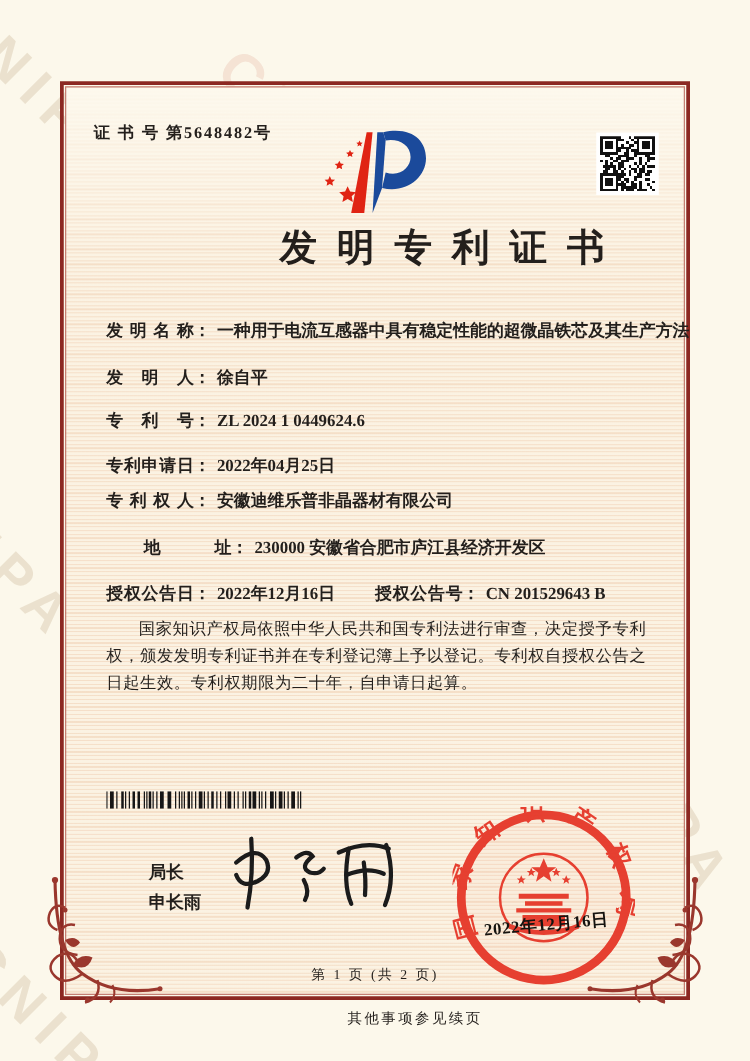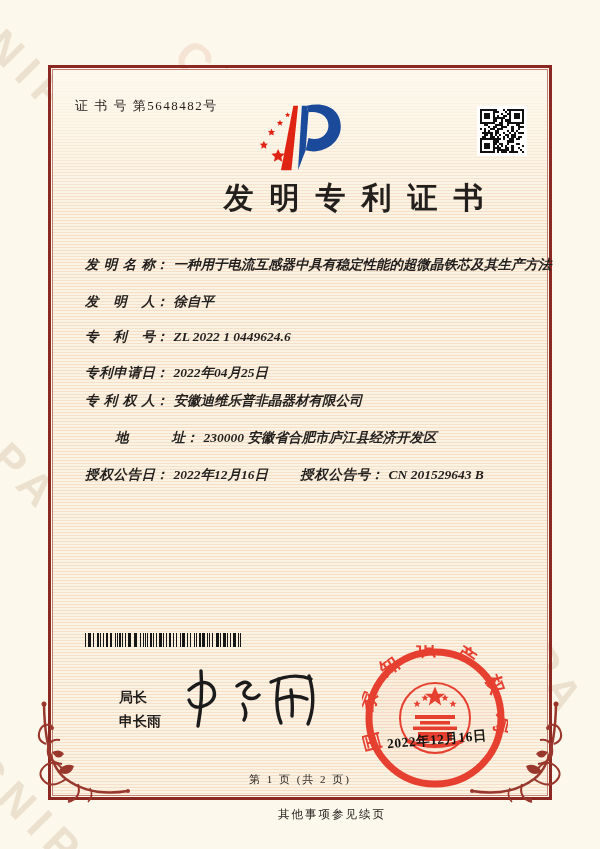--- a/index.html
+++ b/index.html
@@ -9,30 +9,30 @@
       font-size:44px;letter-spacing:10px;color:rgba(197,172,138,0.30);
       transform-origin:left top;white-space:nowrap;z-index:1;}
   .wm.pink{color:rgba(224,168,148,0.26);}
   .frame{position:absolute;left:48px;top:65px;width:504px;height:735px;box-sizing:border-box;
          border:3px solid #8c2822;z-index:2;}
   .frame-inner{position:absolute;inset:1px;border:1px solid rgba(187,106,94,0.85);
     background:
       linear-gradient(180deg, rgba(253,249,238,0.95), rgba(253,247,232,0.10) 140px),
       repeating-linear-gradient(180deg, rgba(235,193,160,0.45) 0 1px, rgba(252,243,228,0) 1px 3px),
       #fbf2e2;}
-  .certno{position:absolute;left:75px;top:97px;font-size:13px;font-weight:400;
+  .certno{position:absolute;left:75px;top:97px;font-size:13px;font-weight:700;
           letter-spacing:1.5px;z-index:3;}
   .logo{position:absolute;left:250px;top:100px;width:98px;height:76px;z-index:3;}
   .qr{position:absolute;left:477px;top:106px;width:50px;height:50px;background:#fff;
       padding:3px;box-sizing:border-box;z-index:3;}
   .qr svg{width:100%;height:100%;display:block;}
   .title{position:absolute;left:48px;top:178px;width:600px;margin:0;text-align:center;
          font-size:30px;font-weight:600;letter-spacing:16px;padding-left:27px;
          box-sizing:border-box;z-index:3;}
-  .frow{position:absolute;left:85px;font-size:13.5px;font-weight:700;z-index:3;white-space:nowrap;font-style:italic;}
+  .frow{position:absolute;left:85px;font-size:13.5px;font-weight:700;z-index:3;white-space:nowrap;}
   .flab{display:inline-block;width:70px;text-align:justify;text-align-last:justify;}
   .fval{margin-left:5px;}
   .grant2{position:absolute;left:215px;top:0;}
   .bodytext{position:absolute;left:85px;top:492px;width:432px;z-index:3;}
   .bodytext p{margin:0;text-indent:2em;font-size:13px;line-height:21.5px;
               letter-spacing:0.5px;text-align:justify;}
   .barcode{position:absolute;left:85px;top:633px;width:156px;height:14px;z-index:3;}
   .barcode svg{width:100%;height:100%;display:block;}
   .signer{position:absolute;left:87px;top:685px;z-index:3;
           font-family:"Liberation Sans",sans-serif;font-weight:bold;font-size:14px;line-height:24px;margin-left:32px;}
@@ -360,37 +360,38 @@
 
 <h1 class="title">发明专利证书</h1>
 
 <div class="frow" style="top:256px;">
   <span class="flab">发明名称</span><span>：</span><span class="fval">一种用于电流互感器中具有稳定性能的超微晶铁芯及其生产方法</span>
 </div>
 <div class="frow" style="top:293px;">
   <span class="flab">发明人</span><span>：</span><span class="fval">徐自平</span>
 </div>
 <div class="frow" style="top:328px;">
-  <span class="flab">专利号</span><span>：</span><span class="fval">ZL 2022 1 0449624.6</span>
+  <span class="flab">专利号</span><span>：</span><span class="fval">ZL 2024 1 0449624.6</span>
 </div>
 <div class="frow" style="top:364px;">
   <span class="flab">专利申请日</span><span>：</span><span class="fval">2022年04月25日</span>
 </div>
 <div class="frow" style="top:392px;">
   <span class="flab">专利权人</span><span>：</span><span class="fval">安徽迪维乐普非晶器材有限公司</span>
 </div>
 <div class="frow" style="top:429px;margin-left:30px;">
   <span class="flab">地址</span><span>：</span><span class="fval">230000 安徽省合肥市庐江县经济开发区</span>
 </div>
 <div class="frow" style="top:466px;">
   <span class="flab">授权公告日</span><span>：</span><span class="fval">2022年12月16日</span>
   <span class="grant2"><span class="flab">授权公告号</span><span>：</span><span class="fval">CN 201529643 B</span></span>
 </div>
 
 <div class="bodytext">
+  <p>国家知识产权局依照中华人民共和国专利法进行审查，决定授予专利权，颁发发明专利证书并在专利登记簿上予以登记。专利权自授权公告之日起生效。专利权期限为二十年，自申请日起算。</p>
 </div>
 
 <div class="barcode">
     <svg viewBox="0 0 156 14" preserveAspectRatio="none">
       <rect x="0" y="0" width="1" height="14" fill="#161616"></rect>
       <rect x="3" y="0" width="3" height="14" fill="#161616"></rect>
       <rect x="8" y="0" width="1" height="14" fill="#161616"></rect>
       <rect x="12" y="0" width="2" height="14" fill="#161616"></rect>
       <rect x="15" y="0" width="1" height="14" fill="#161616"></rect>
       <rect x="18" y="0" width="1" height="14" fill="#161616"></rect>

